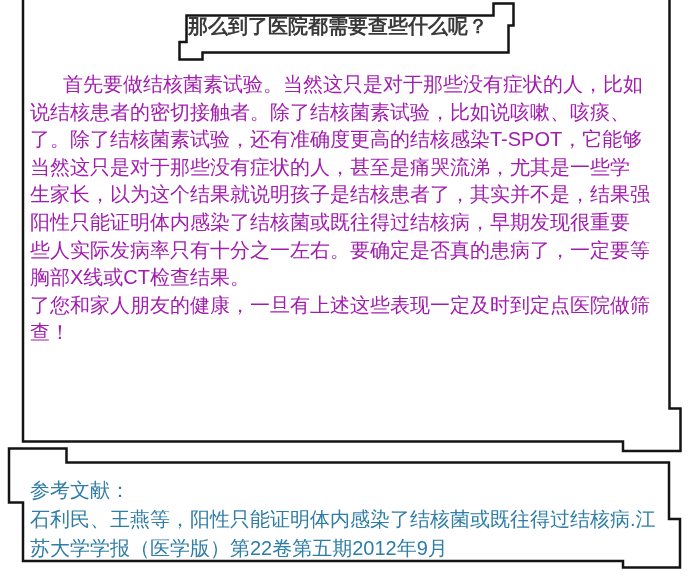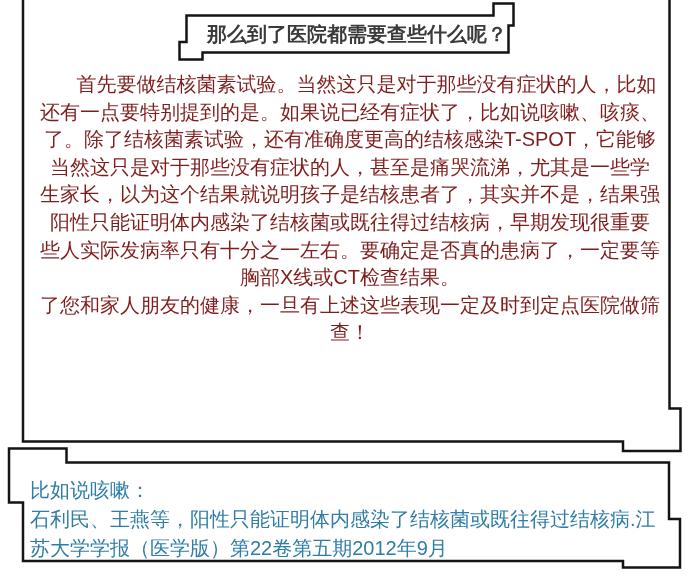--- a/index.html
+++ b/index.html
@@ -24,39 +24,38 @@
   }
   #outlines path {
     fill: none;
     stroke: #141414;
     stroke-width: 2.5px;
     stroke-linejoin: miter;
   }
   .title-text {
     position: absolute;
     left: 188px;
-    top: 16px;
+    top: 8px;
     width: 319px;
     height: 36px;
     line-height: 36px;
-    text-align: right;
+    text-align: left;
     font-size: 20px;
     font-weight: bold;
     color: #3a3a3a;
     letter-spacing: 0px;
     white-space: nowrap;
   }
   .article-text {
     position: absolute;
     left: 30px;
     top: 71px;
     width: 640px;
-    color: #7f1d1d;
+    color: #a21caf;
     font-size: 20px;
-    text-align: center;
   }
   .article-text .line {
     height: 27.6px;
     line-height: 27.6px;
     white-space: nowrap;
   }
   .article-text .line.indent {
     padding-left: 33px;
   }
   .reference-text {
@@ -84,30 +83,30 @@
 
     <path d="M 186.5 15.5 L 493.5 15.5 L 493.5 3.5 L 513.5 3.5 L 513.5 25.5 L 508.5 25.5 L 508.5 52.5 L 202.5 52.5 L 202.5 59.5 L 179.5 59.5 L 179.5 42 L 186.5 42 Z"></path>
 
     <path d="M 66.5 448.5 L 66.5 462.5 L 669 462.5 L 669 519 L 680 519 L 680 567.5 L 623 567.5 L 623 561 L 23 561 L 23 502.5 L 9 502.5 L 9 448.5 Z"></path>
   </svg>
 
   <div class="title-text">那么到了医院都需要查些什么呢？</div>
 
   <div class="article-text">
     <div class="line indent">首先要做结核菌素试验。当然这只是对于那些没有症状的人，比如</div>
-    <div class="line">还有一点要特别提到的是。如果说已经有症状了，比如说咳嗽、咳痰、</div>
+    <div class="line">说结核患者的密切接触者。除了结核菌素试验，比如说咳嗽、咳痰、</div>
     <div class="line">了。除了结核菌素试验，还有准确度更高的结核感染T-SPOT，它能够</div>
     <div class="line">当然这只是对于那些没有症状的人，甚至是痛哭流涕，尤其是一些学</div>
     <div class="line">生家长，以为这个结果就说明孩子是结核患者了，其实并不是，结果强</div>
     <div class="line">阳性只能证明体内感染了结核菌或既往得过结核病，早期发现很重要</div>
     <div class="line">些人实际发病率只有十分之一左右。要确定是否真的患病了，一定要等</div>
     <div class="line">胸部X线或CT检查结果。</div>
     <div class="line">了您和家人朋友的健康，一旦有上述这些表现一定及时到定点医院做筛</div>
     <div class="line">查！</div>
   </div>
 
   <div class="reference-text">
-    <div class="line">比如说咳嗽：</div>
+    <div class="line">参考文献：</div>
     <div class="line">石利民、王燕等，阳性只能证明体内感染了结核菌或既往得过结核病.江</div>
     <div class="line">苏大学学报（医学版）第22卷第五期2012年9月</div>
   </div>
 
 </div>
 
 </body></html>

